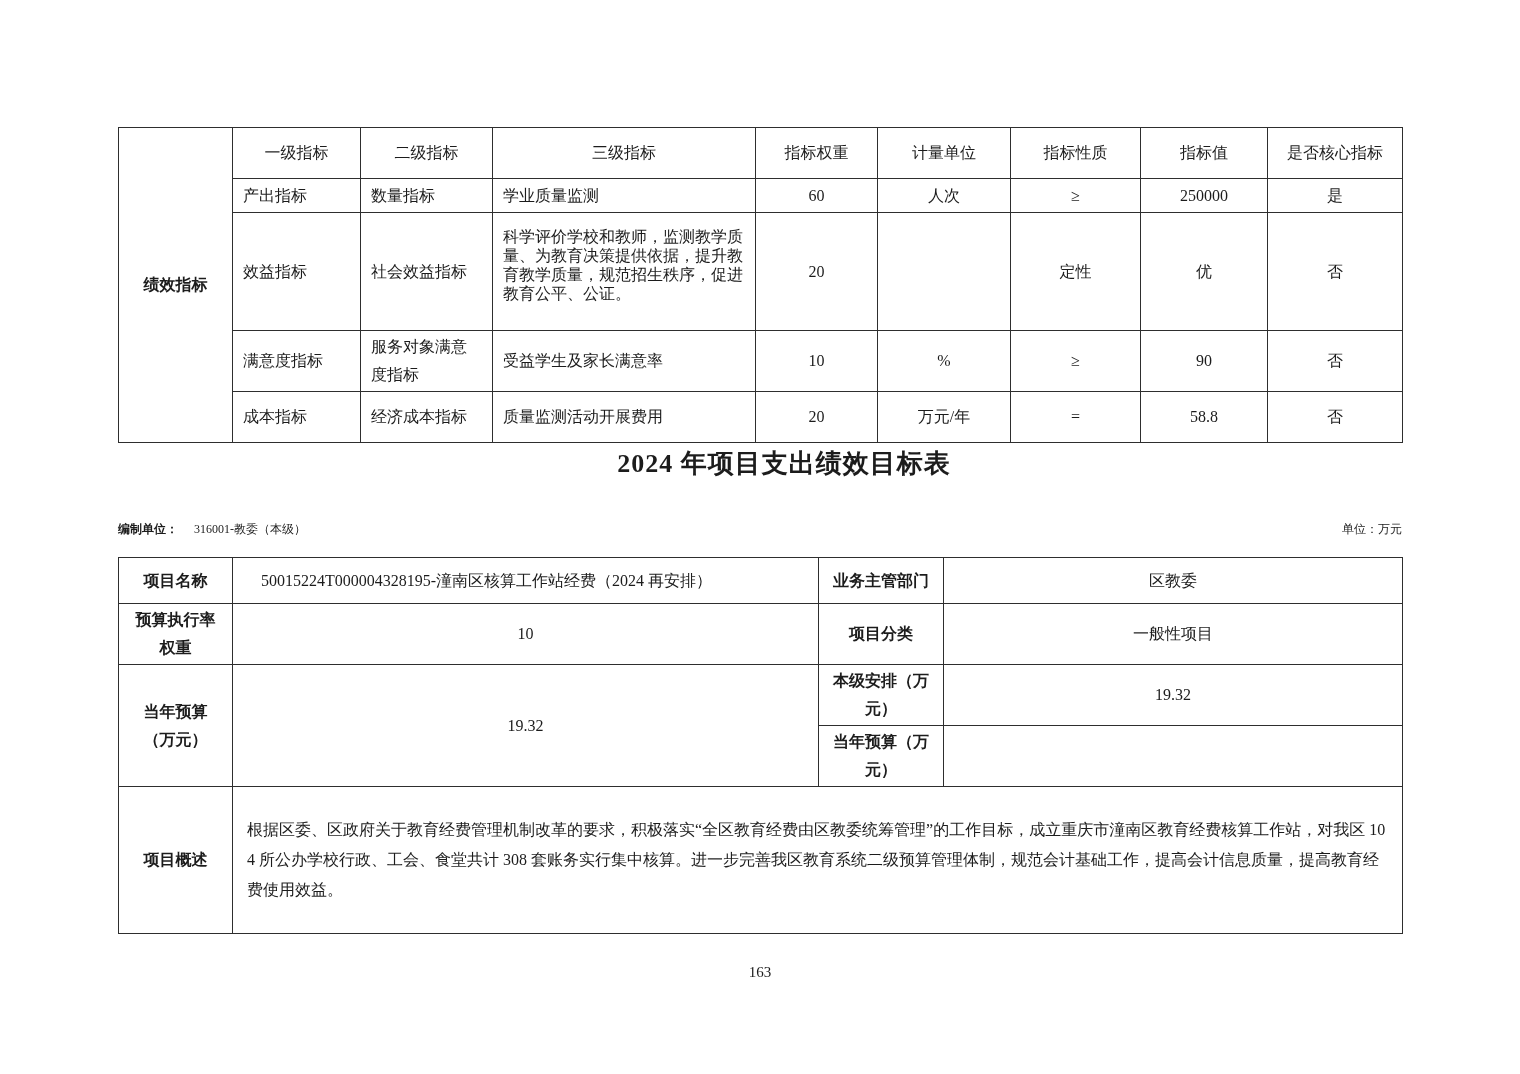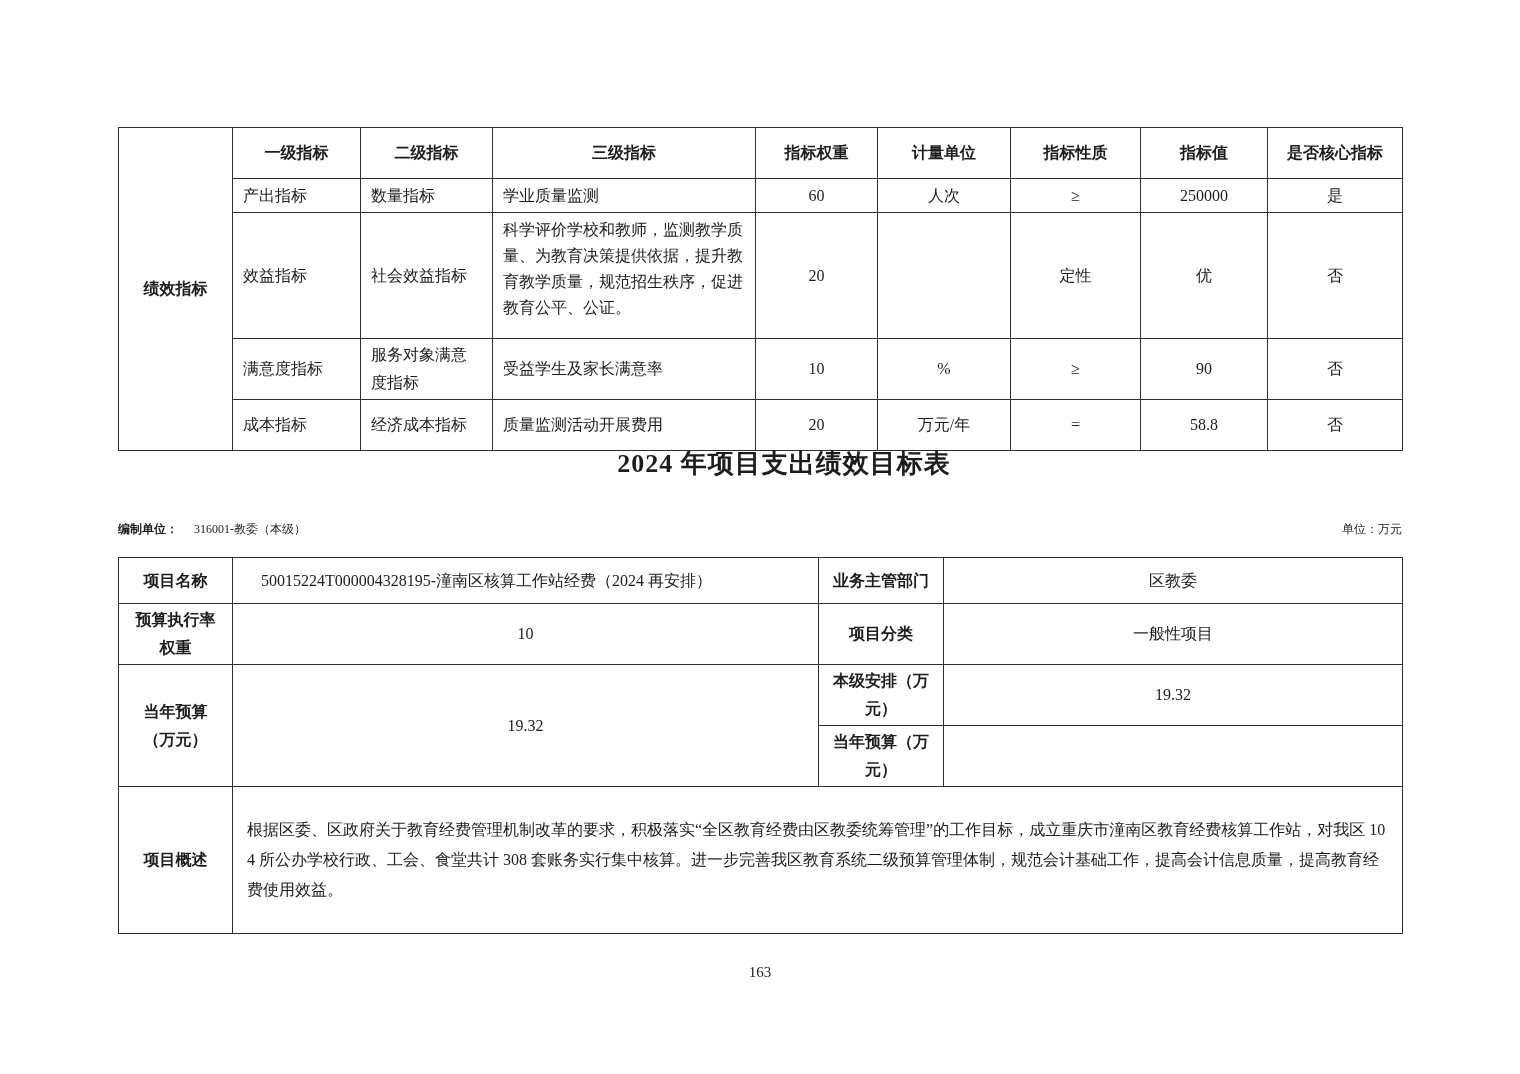--- a/index.html
+++ b/index.html
@@ -21,26 +21,26 @@
     border:1px solid #2e2e2e;
     font-size:16px;
     line-height:1.75;
     padding:2px 10px;
     vertical-align:middle;
     text-align:center;
     font-weight:400;
     overflow:hidden;
     word-break:break-all;
   }
-  th { font-weight:700; }
+  th { font-weight:400; }
   td.label { font-weight:700; }
   td.tl { text-align:left; }
   #indicator-table { left:118px; top:127px; width:1284px; }
   #project-table  { left:118px; top:557px; width:1284px;border-radius:9px; }
-  .long-text { line-height:26px; padding-top:4px; padding-bottom:17px; }
+  .long-text { line-height:19px; padding-top:4px; padding-bottom:17px; }
   .overview-cell {
     text-align:justify;
     line-height:30px;
     padding:8px 14px;
   }
   .doc-title {
     position:absolute; top:446px; left:0; width:100%;
     text-align:center;
     font-size:26px; font-weight:700;
     letter-spacing:1px;

